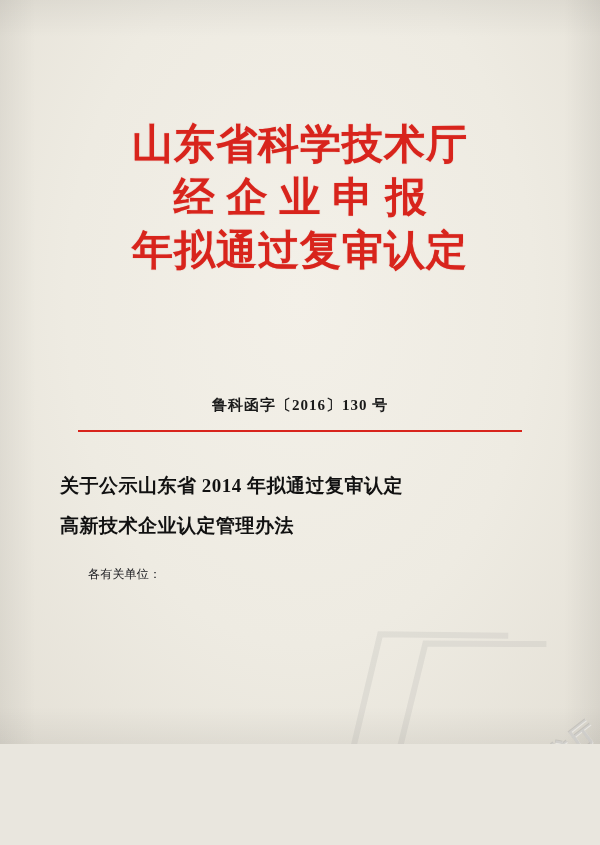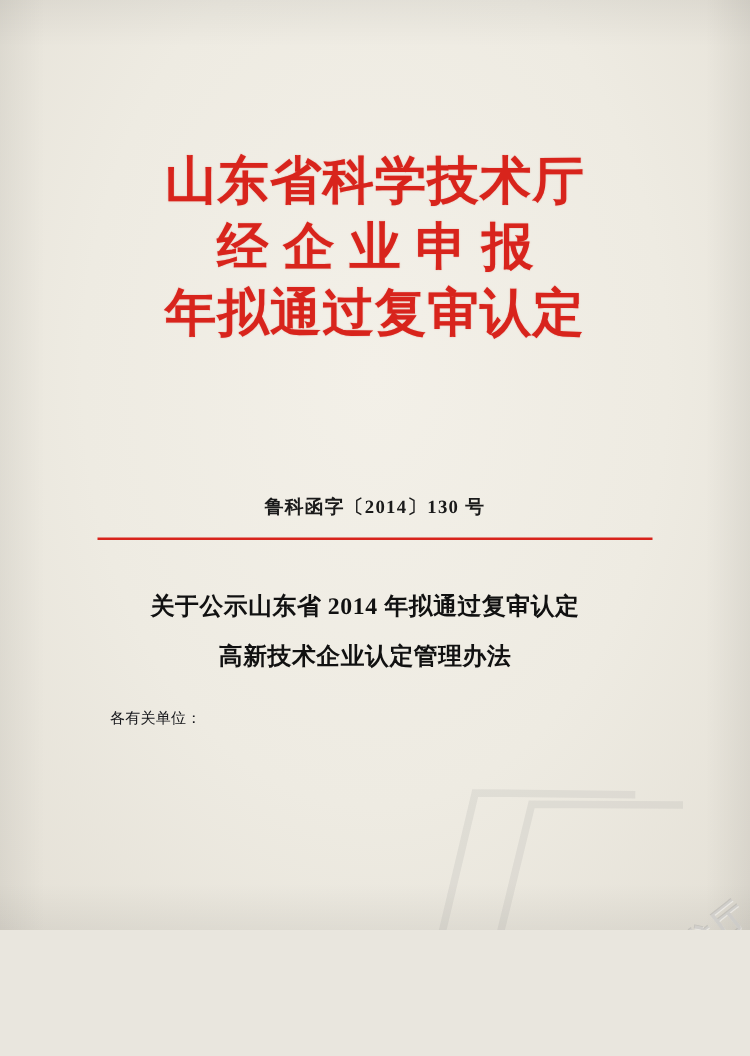--- a/index.html
+++ b/index.html
@@ -76,21 +76,20 @@
     height: 2px;
     background: #d8241c;
   }
 
   
   .doc-title {
     position: absolute;
     left: 60px;
     right: 76px;
     top: 466px;
-    text-align: center;
   }
   .doc-title .t-line {
     font-size: 19px;
     font-weight: bold;
     color: #111;
     line-height: 40px;
     letter-spacing: 0.5px;
   }
 
   
@@ -156,21 +155,21 @@
 
 <div class="page">
   <div class="paper-grain"></div>
 
   <div class="letterhead">
     <div class="lh-line">山东省科学技术厅</div>
     <div class="lh-line spaced">经企业申报</div>
     <div class="lh-line">年拟通过复审认定</div>
   </div>
 
-  <div class="doc-number">鲁科函字〔2014〕130 号</div>
+  <div class="doc-number">鲁科函字〔2016〕130 号</div>
 
   <div class="red-rule"></div>
 
   <div class="doc-title">
     <div class="t-line">关于公示山东省 2014 年拟通过复审认定</div>
     <div class="t-line">高新技术企业认定管理办法</div>
   </div>
 
   <div class="body-text">
     <p class="salutation">各有关单位：</p>

